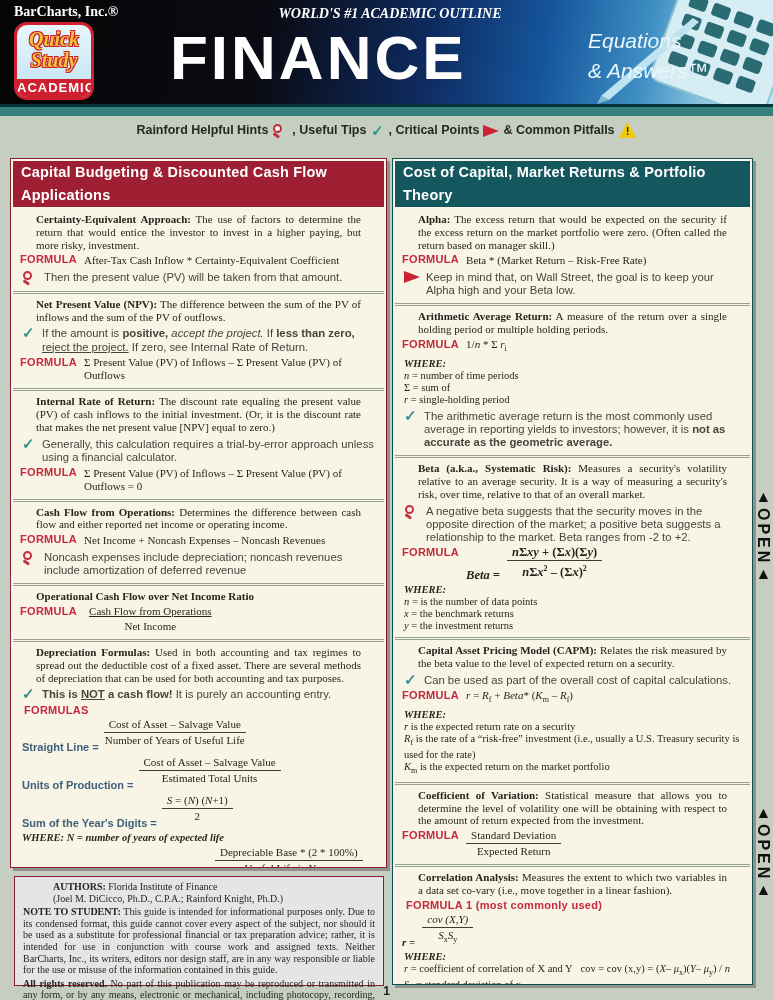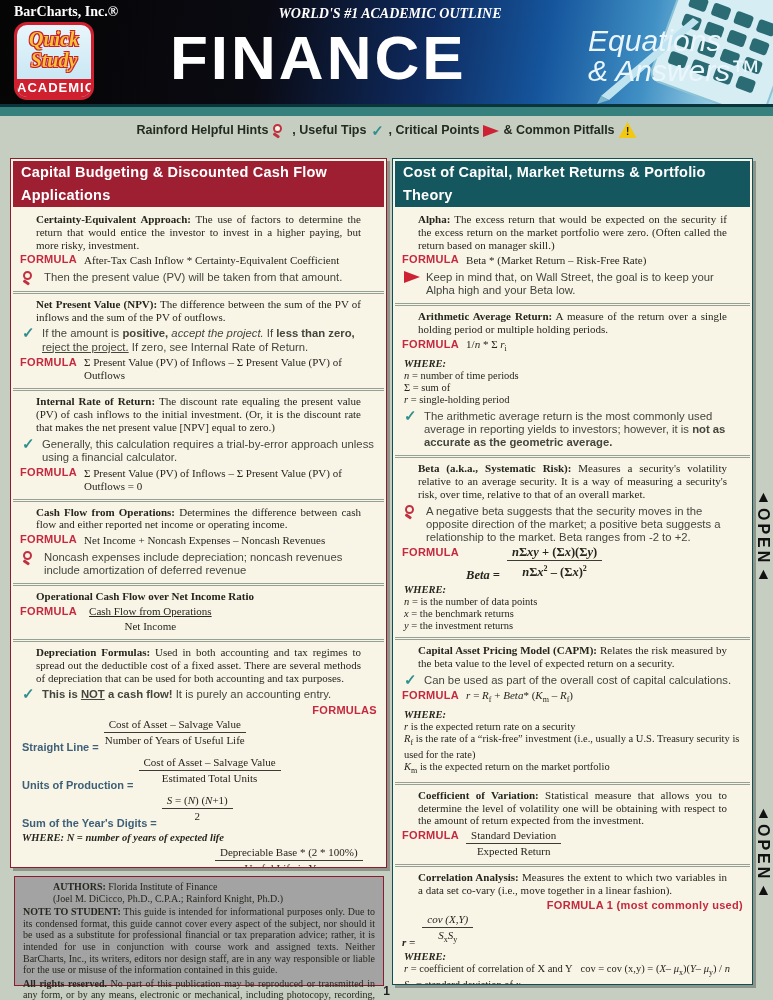--- a/index.html
+++ b/index.html
@@ -27,21 +27,21 @@
     font-size:20px; line-height:21px; color:#f7c23a;
     text-shadow:-1px -1px 0 #c81f2b, 1px -1px 0 #c81f2b, -1px 1px 0 #c81f2b, 1px 1px 0 #c81f2b; }
   .qs-badge { position:absolute; left:0; right:0; bottom:0; background:#cf2030; color:#fff;
     font-family:"Liberation Sans",sans-serif; font-weight:bold; font-size:13px; line-height:18px; letter-spacing:1px; }
   .tagline { position:absolute; left:190px; top:6px; width:400px; text-align:center;
     color:#fff; font-family:"Liberation Serif",serif; font-weight:bold; font-style:italic; font-size:14px; }
   .big-title { position:absolute; left:170px; top:20px; width:420px; text-align:left;
     color:#fff; font-family:"Liberation Sans",sans-serif; font-weight:bold;
     font-size:62px; line-height:76px; letter-spacing:3px; }
   .ea-sub { position:absolute; left:588px; top:26px; color:#eaf6fc;
-    font-family:"Liberation Sans",sans-serif; font-style:italic; font-size:30px; line-height:30px; }
+    font-family:"Liberation Sans",sans-serif; font-style:italic; font-size:21px; line-height:30px; }
   .calc-art { position:absolute; right:0; top:0; width:190px; height:104px; }
   .teal-strip { position:absolute; left:0; top:104px; width:773px; height:12px;
     background:#36807e; border-top:3px solid #0b343b; }
   
   .info { position:absolute; left:0; top:119px; width:773px; text-align:center;
     font-family:"Liberation Sans",sans-serif; color:#232a20; }
   .info1 { font-weight:bold; font-size:13.5px; }
   .info2 { font-weight:bold; font-size:12.5px; margin-top:3px;
     display:flex; justify-content:center; align-items:center; gap:4px; }
   
@@ -53,21 +53,21 @@
     font-weight:bold; font-size:14.5px; line-height:23px; padding:0 8px; letter-spacing:.2px; }
   .panel.left  .panel-header { background:#9e1e32; }
   .panel.right .panel-header { background:#15575e; }
   .panel-body { padding:0 2px 2px 2px; }
   .sec { padding:3px 7px 4px 7px; }
   .sec + .sec { border-top:3px double #97a095; }
   .item { margin:1px 16px; }
   .def, .def-title { font-size:11px; line-height:12.8px; text-align:justify; }
   .term, .def-title { font-weight:bold; }
   .flabel, .flabel-line { color:#c5293d; font-family:"Liberation Sans",sans-serif;
-    font-weight:bold; font-size:11px; letter-spacing:.3px; white-space:nowrap;text-align:right; }
+    font-weight:bold; font-size:11px; letter-spacing:.3px; white-space:nowrap; }
   .flabel-line { margin:2px 0 1px 4px; }
   .frow { display:flex; align-items:flex-start; gap:7px; font-size:11px; line-height:13px; margin:2px 0; }
   .ftext { font-size:11px; padding-top:.5px; }
   .frac { display:inline-block; text-align:center; }
   .frac .num { display:block; border-bottom:1px solid #3c3c34; padding:0 5px 1px 5px; }
   .frac .den { display:block; padding-top:1px; }
   .fpre, .fname { font-family:"Liberation Sans",sans-serif; font-weight:bold; color:#3d6078; white-space:nowrap;margin-top:23px; }
   .fpre { font-family:"Liberation Serif",serif; font-style:italic; color:#26261e; font-weight:bold; }
   .frow.big { font-weight:bold; font-size:12.5px; }
   .frow.big .fpre { font-size:12.5px; }
@@ -87,21 +87,21 @@
   .ic-chk { color:#2f8f8f; font-weight:bold; font-size:15px; line-height:13px; width:14px; }
   .ic-flag { width:0; height:0; margin-top:1px;
     border-left:16px solid #cc2233; border-top:6px solid transparent; border-bottom:6px solid transparent; }
   .ic-warn { position:relative; width:18px; height:16px; background:#f2c811;
     clip-path:polygon(50% 0,100% 100%,0 100%); text-align:center; }
   .ic-warn .bang { position:absolute; left:0; right:0; bottom:0; font-weight:bold;
     font-size:10px; line-height:13px; color:#1c1c1c; font-family:"Liberation Sans",sans-serif; }
   sub { font-size:8px; } sup { font-size:8px; }
   
   .authors-box { position:absolute; left:14px; top:876px; width:370px; height:110px;
-    background:#a3a3a3; border:1.5px solid #8c1d2f; padding:4px 8px;
+    background:#e5e5e5; border:1.5px solid #8c1d2f; padding:4px 8px;
     font-size:10px; line-height:11.6px; text-align:justify; }
   .authors-box .ctr { text-align:left; margin-left:30px; }
   .authors-box b { font-weight:bold; }
   
   .open-label { position:absolute; left:752px; width:20px; text-align:center;
     writing-mode:vertical-rl; font-family:"Liberation Sans",sans-serif;
     font-weight:bold; font-size:16px; letter-spacing:3px; color:#111; }
   .open-a { top:392px; height:290px; }
   .open-b { top:708px; height:290px; }
   .page-num { position:absolute; left:0; right:0; top:984px; text-align:center;

